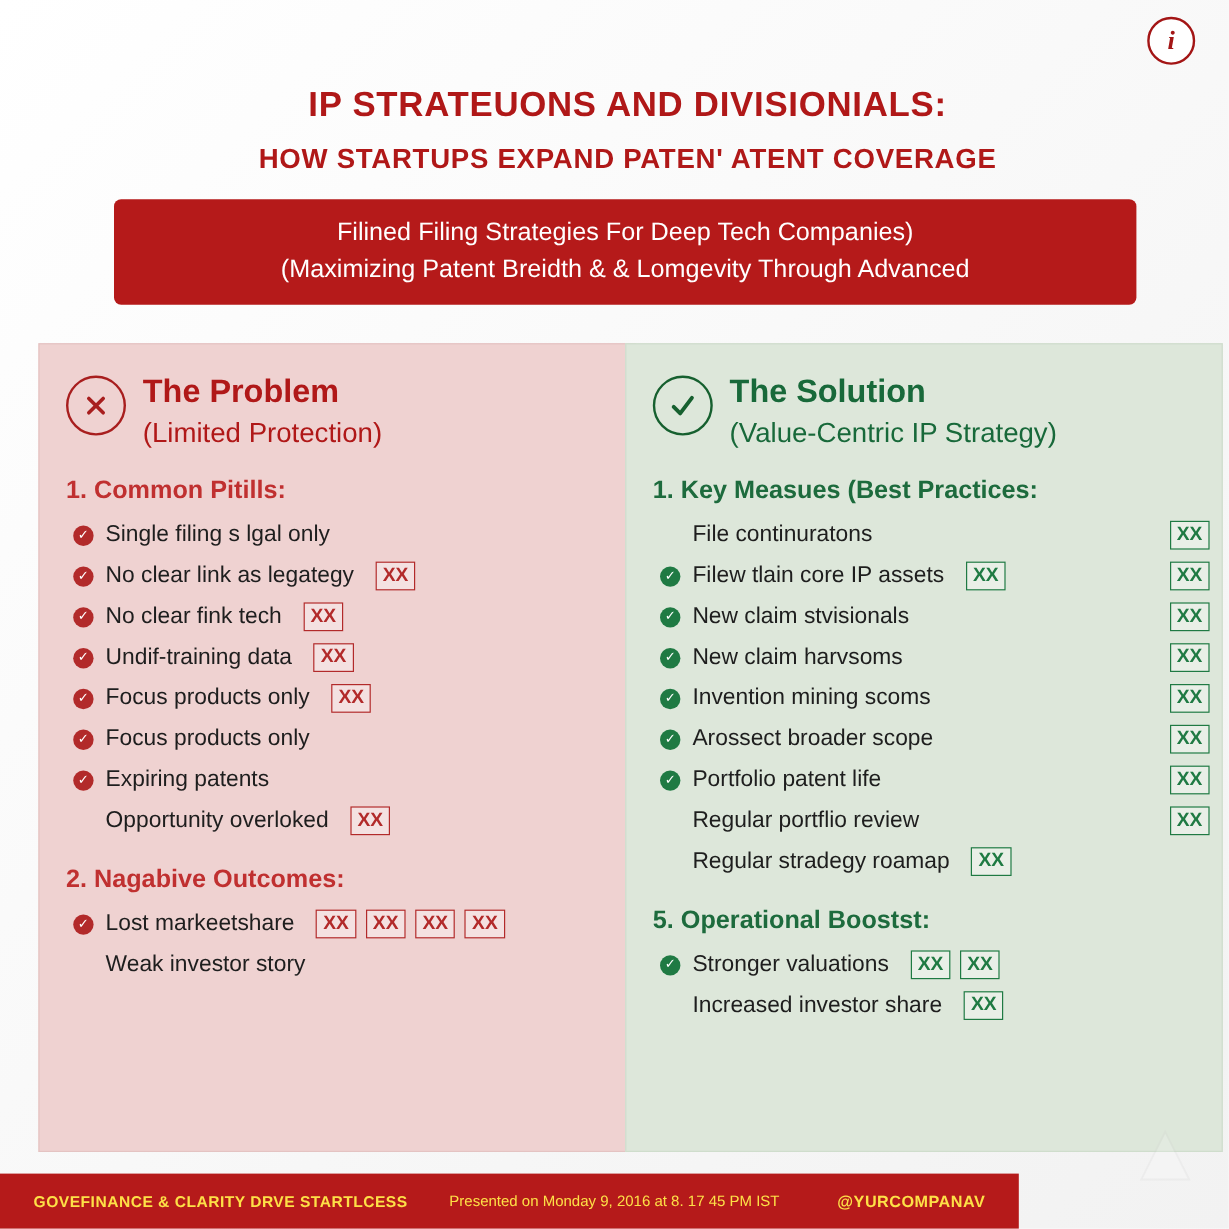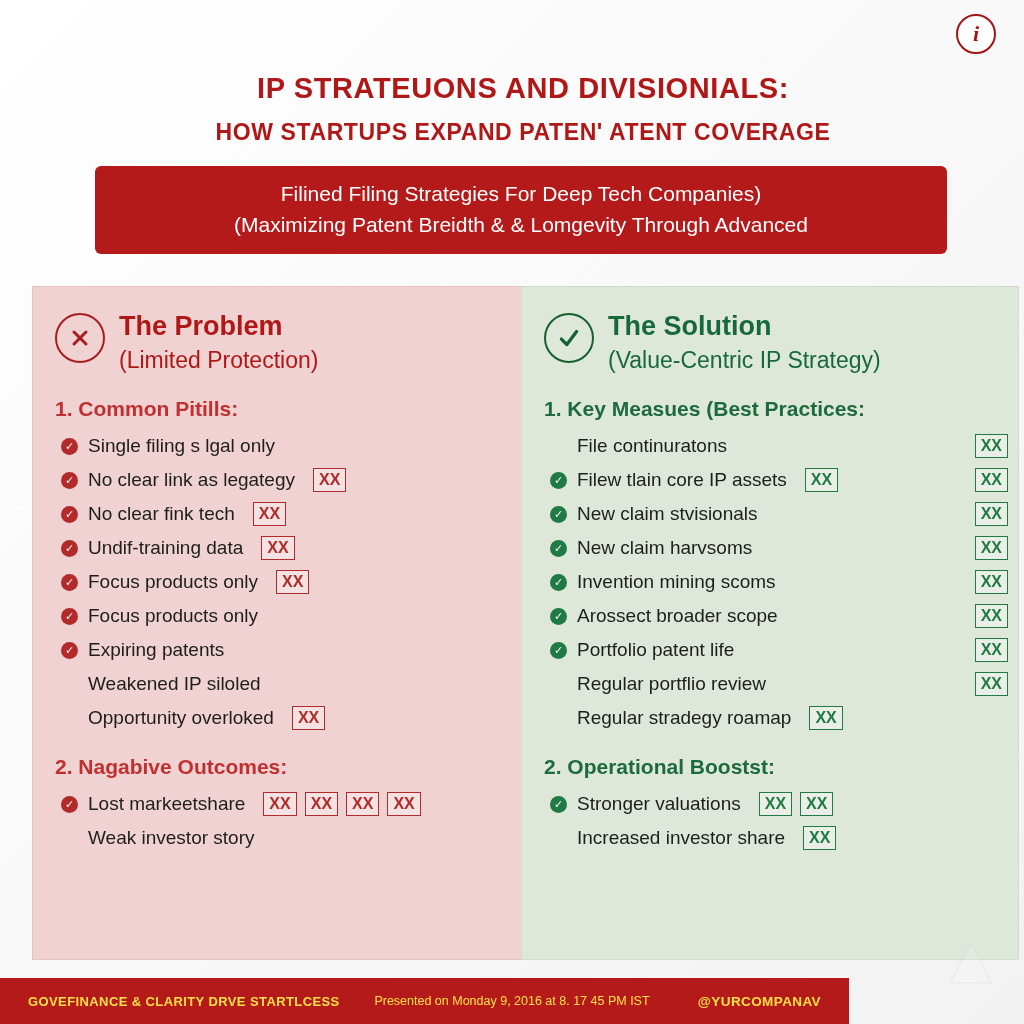--- a/index.html
+++ b/index.html
@@ -307,24 +307,20 @@
     <div class="item">
       <span class="bullet">✓</span>
       <span class="txt">Focus products only</span>
     </div>
     <div class="item">
       <span class="bullet">✓</span>
       <span class="txt">Expiring patents</span>
     </div>
     <div class="item">
       <span class="bullet hidden">✓</span>
-      <span class="txt">Weakened IP siloled</span>
-    </div>
-    <div class="item">
-      <span class="bullet hidden">✓</span>
       <span class="txt">Opportunity overloked</span>
       <span class="tags">
           <span class="tag">XX</span>
         </span>
     </div>
 
     <div class="section-title">2. Nagabive Outcomes:</div>
 
     <div class="item">
       <span class="bullet">✓</span>
@@ -417,21 +413,21 @@
         </span>
     </div>
     <div class="item">
       <span class="bullet hidden">✓</span>
       <span class="txt">Regular stradegy roamap</span>
       <span class="tags">
           <span class="tag">XX</span>
         </span>
     </div>
 
-    <div class="section-title">2. Operational Boostst:</div>
+    <div class="section-title">5. Operational Boostst:</div>
 
     <div class="item">
       <span class="bullet">✓</span>
       <span class="txt">Stronger valuations</span>
       <span class="tags">
         <span class="tag">XX</span>
         <span class="tag">XX</span>
       </span>
     </div>
     <div class="item">

